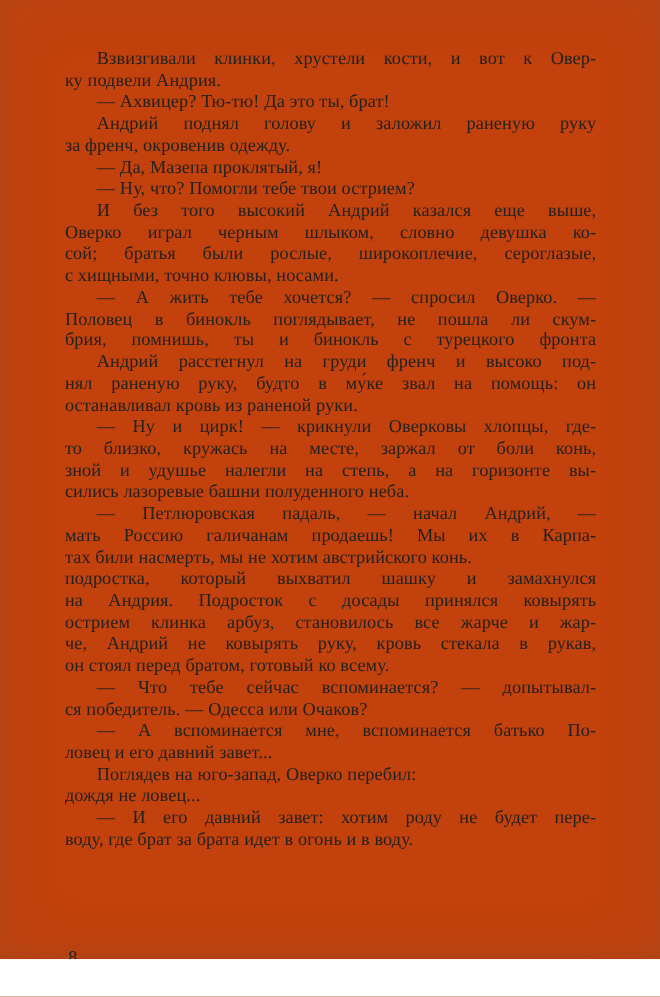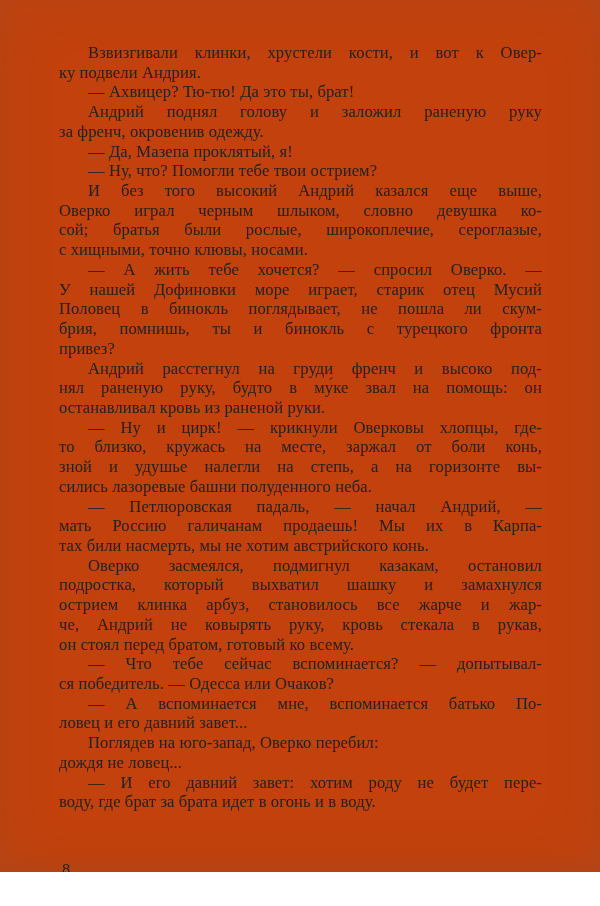--- a/index.html
+++ b/index.html
@@ -76,36 +76,34 @@
     <div class="line indent end">— Ахвицер? Тю-тю! Да это ты, брат!</div>
     <div class="line indent">Андрий поднял голову и заложил раненую руку</div>
     <div class="line end">за френч, окровенив одежду.</div>
     <div class="line indent end">— Да, Мазепа проклятый, я!</div>
     <div class="line indent end">— Ну, что? Помогли тебе твои острием?</div>
     <div class="line indent">И без того высокий Андрий казался еще выше,</div>
     <div class="line">Оверко играл черным шлыком, словно девушка ко-</div>
     <div class="line">сой; братья были рослые, широкоплечие, сероглазые,</div>
     <div class="line end">с хищными, точно клювы, носами.</div>
     <div class="line indent">— А жить тебе хочется? — спросил Оверко. —</div>
-    <div class="line">У нашей Дофиновки море играет, старик отец Мусий</div>
     <div class="line">Половец в бинокль поглядывает, не пошла ли скум-</div>
     <div class="line">брия, помнишь, ты и бинокль с турецкого фронта</div>
-    <div class="line end">привез?</div>
     <div class="line indent">Андрий расстегнул на груди френч и высоко под-</div>
     <div class="line">нял раненую руку, будто в му́ке звал на помощь: он</div>
     <div class="line end">останавливал кровь из раненой руки.</div>
     <div class="line indent">— Ну и цирк! — крикнули Оверковы хлопцы, где-</div>
     <div class="line">то близко, кружась на месте, заржал от боли конь,</div>
     <div class="line">зной и удушье налегли на степь, а на горизонте вы-</div>
     <div class="line end">сились лазоревые башни полуденного неба.</div>
     <div class="line indent">— Петлюровская падаль, — начал Андрий, —</div>
     <div class="line">мать Россию галичанам продаешь! Мы их в Карпа-</div>
     <div class="line end">тах били насмерть, мы не хотим австрийского конь.</div>
-    <div class="line indent">Оверко засмеялся, подмигнул казакам, остановил</div>
     <div class="line">подростка, который выхватил шашку и замахнулся</div>
+    <div class="line">на Андрия. Подросток с досады принялся ковырять</div>
     <div class="line">острием клинка арбуз, становилось все жарче и жар-</div>
     <div class="line">че, Андрий не ковырять руку, кровь стекала в рукав,</div>
     <div class="line end">он стоял перед братом, готовый ко всему.</div>
     <div class="line indent">— Что тебе сейчас вспоминается? — допытывал-</div>
     <div class="line end">ся победитель. — Одесса или Очаков?</div>
     <div class="line indent">— А вспоминается мне, вспоминается батько По-</div>
     <div class="line end">ловец и его давний завет...</div>
     <div class="line indent end">Поглядев на юго-запад, Оверко перебил:</div>
     <div class="line end">дождя не ловец...</div>
     <div class="line indent">— И его давний завет: хотим роду не будет пере-</div>

